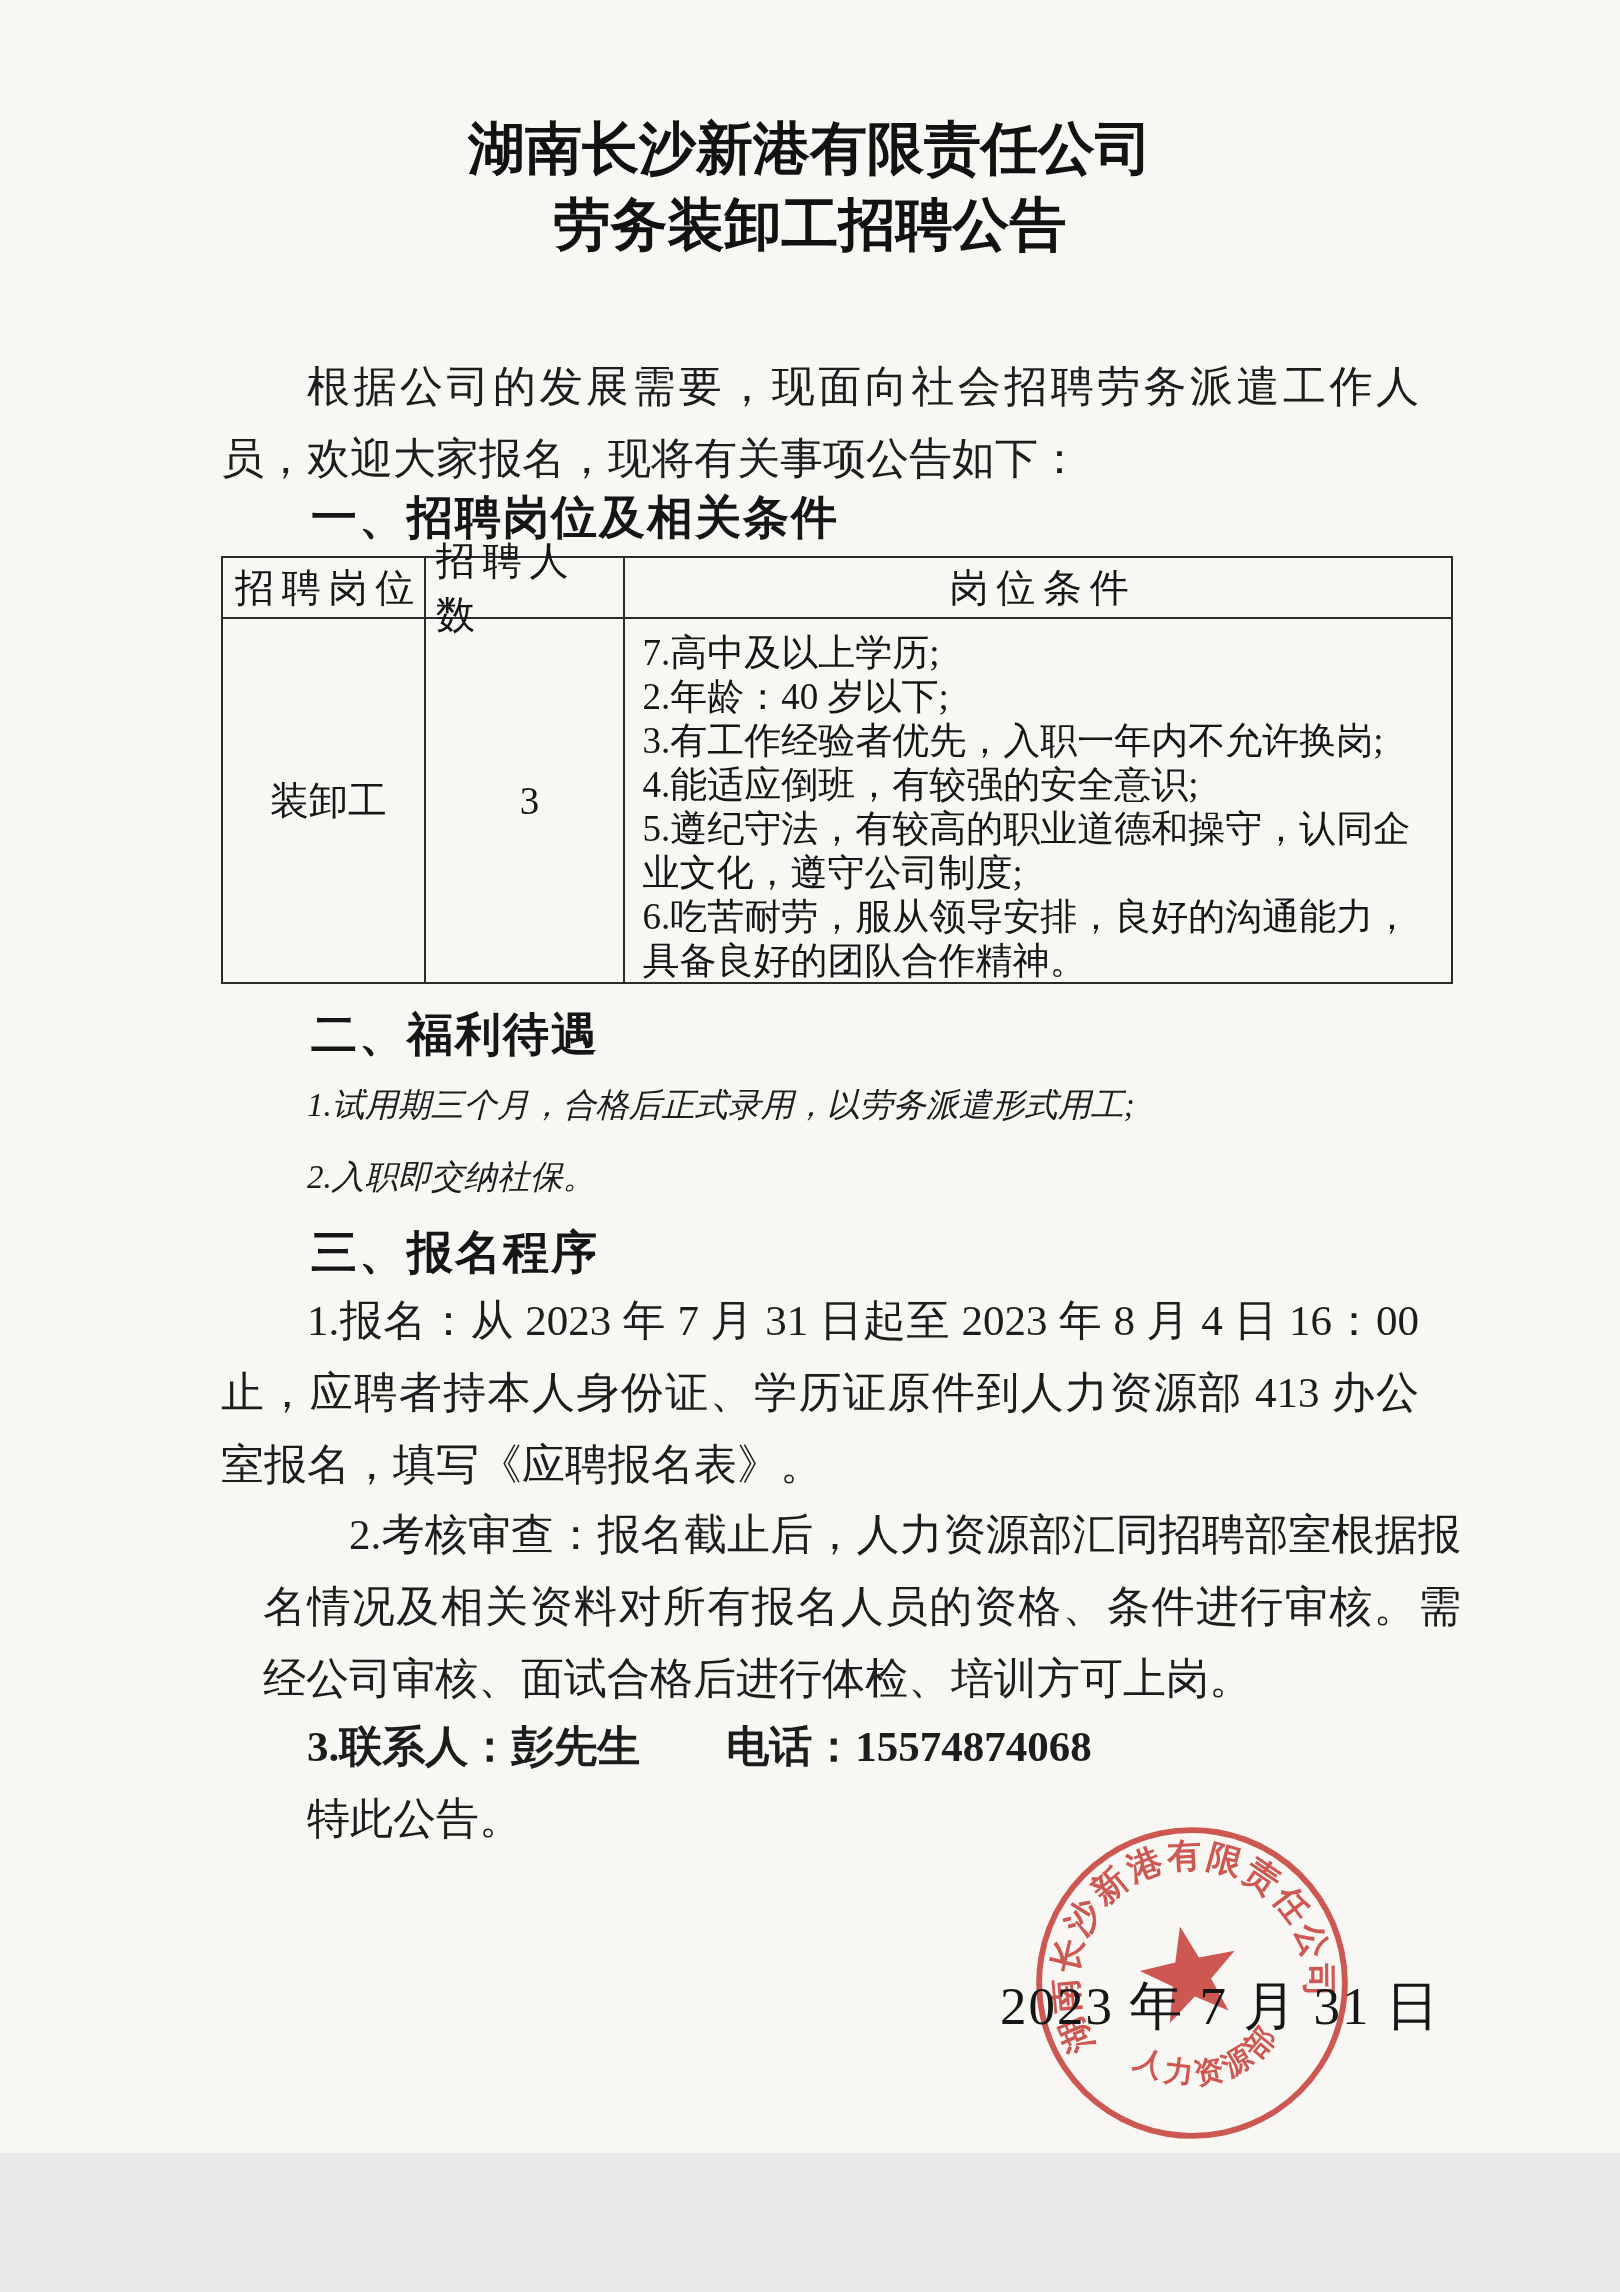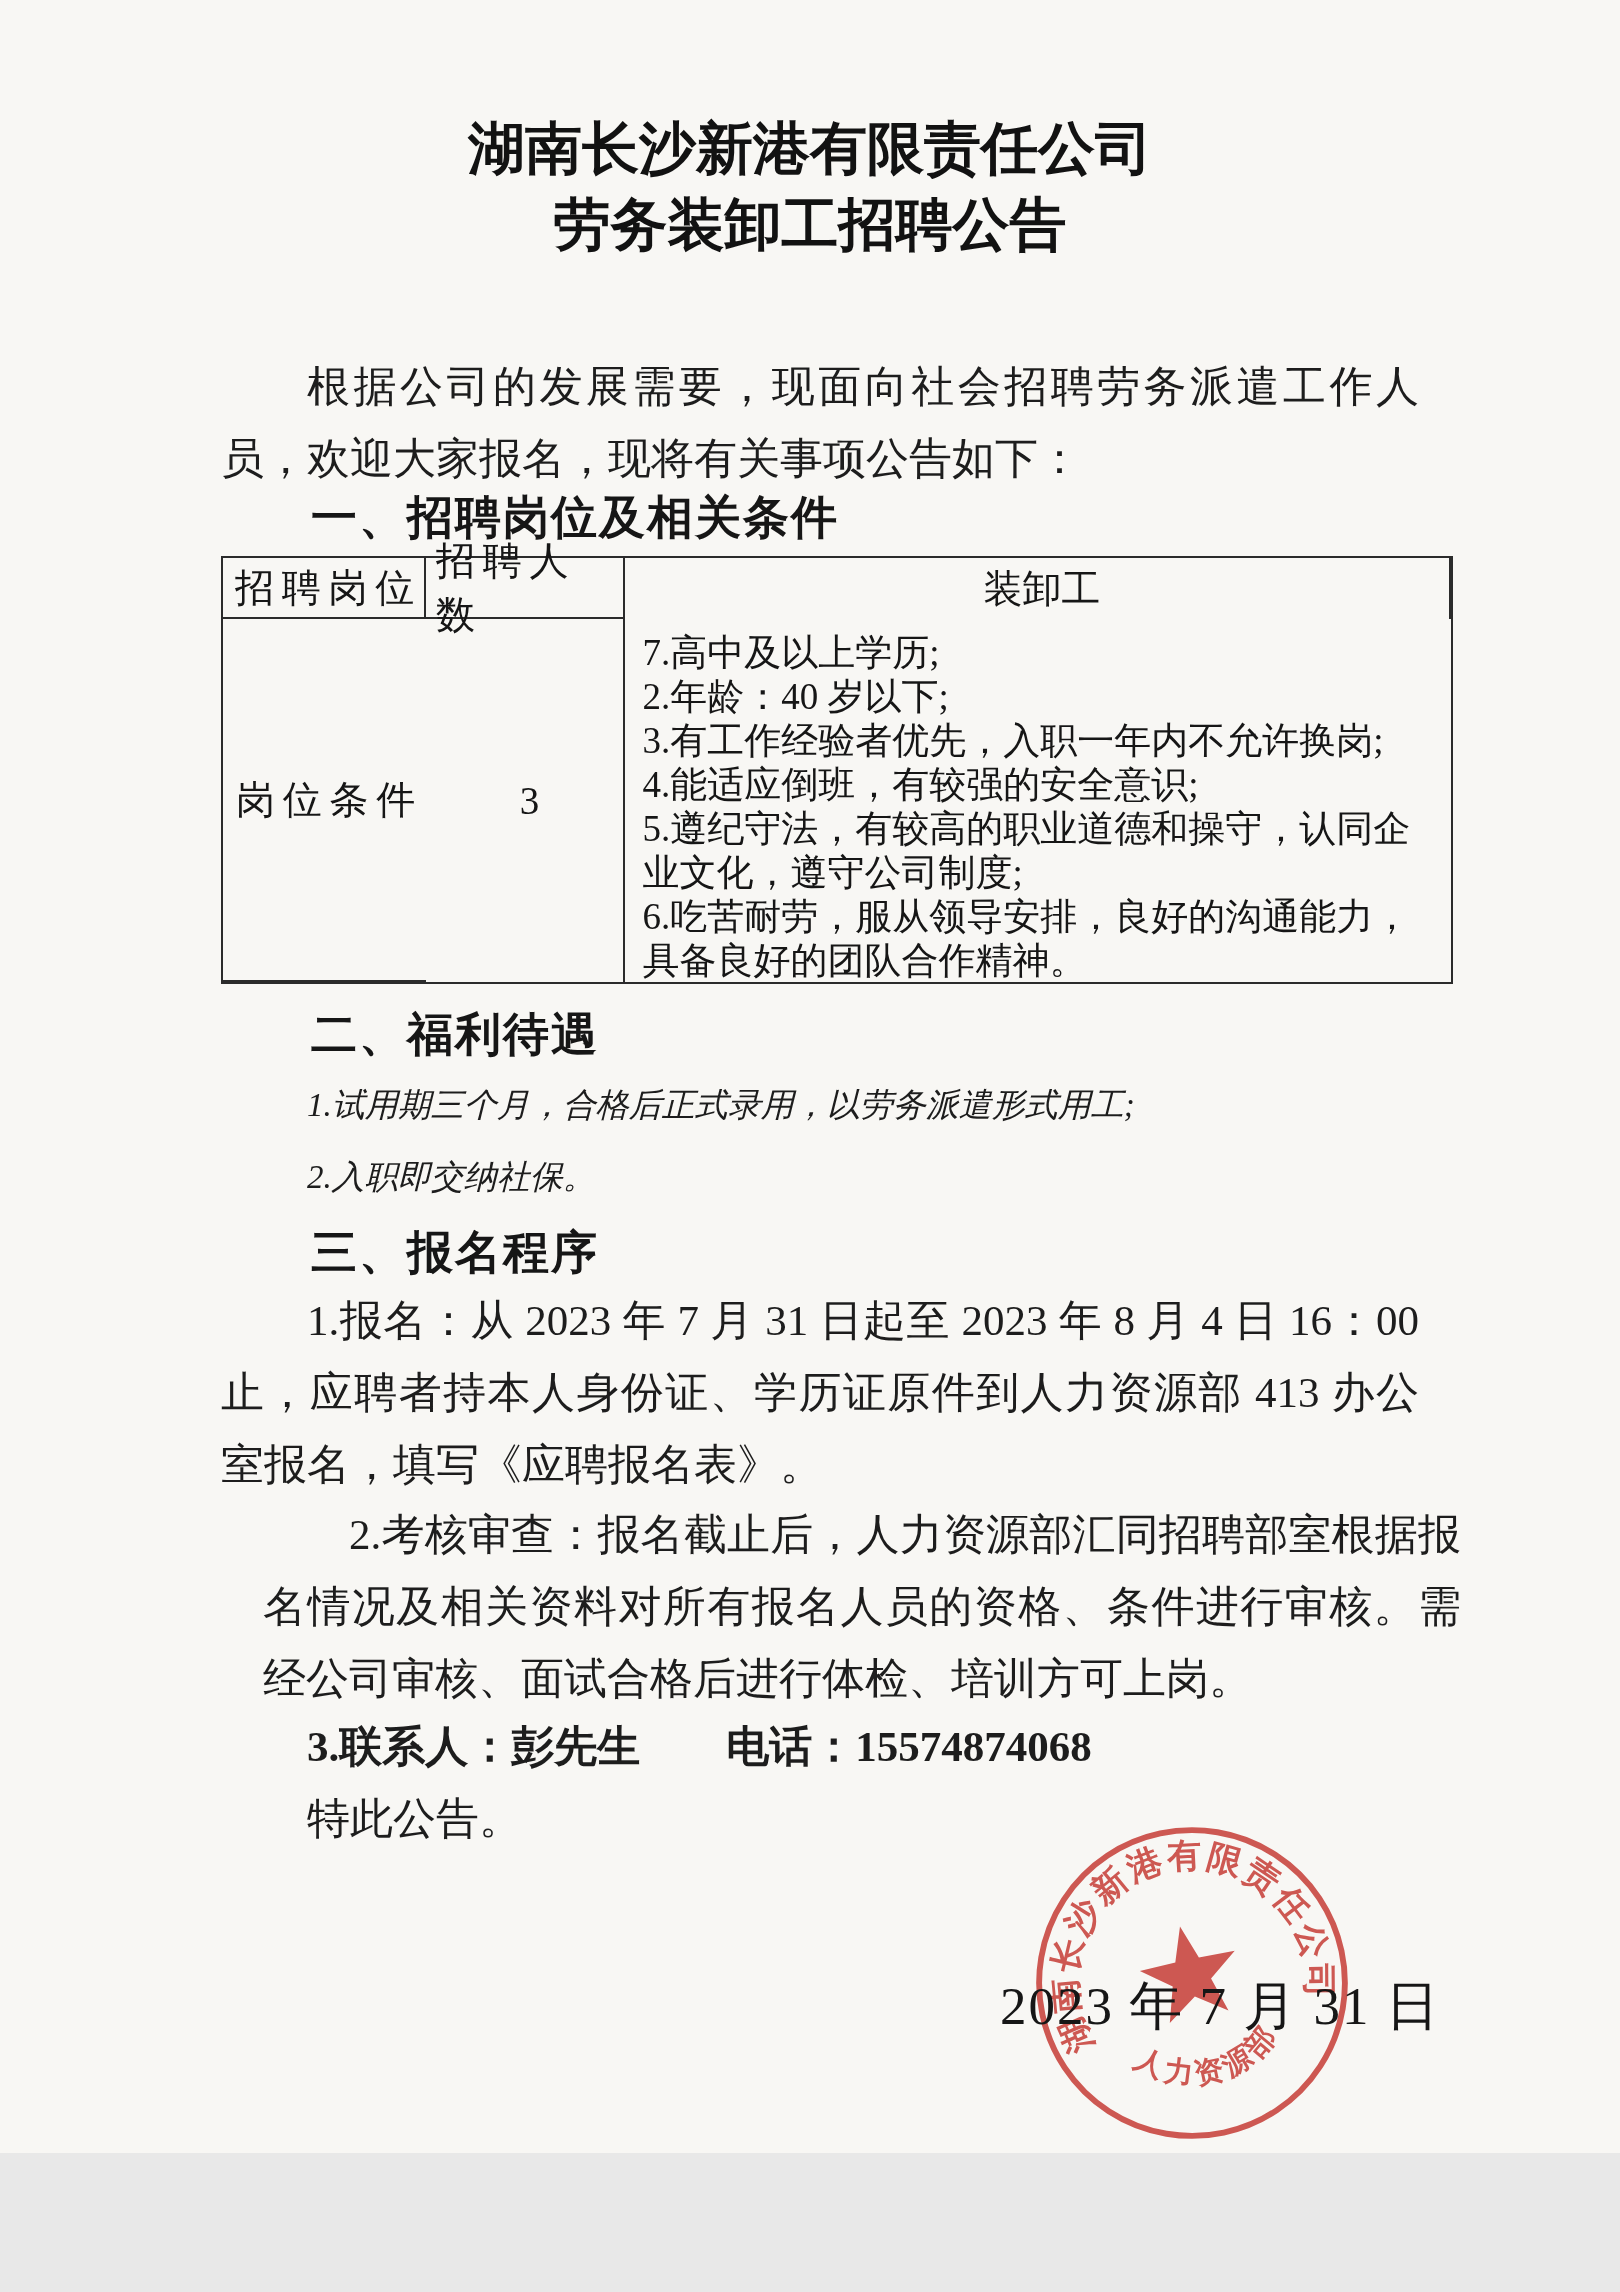--- a/index.html
+++ b/index.html
@@ -98,23 +98,23 @@
 
   <div class="content">
 
     <div class="para intro">根据公司的发展需要，现面向社会招聘劳务派遣工作人员，欢迎大家报名，现将有关事项公告如下：</div>
 
     <div class="sec-heading h1">一、招聘岗位及相关条件</div>
 
     <div class="job-table">
       <div class="jt-cell jt-head">招聘岗位</div>
       <div class="jt-cell jt-head">招聘人数</div>
+      <div class="jt-cell jt-head last">岗位条件</div>
+
       <div class="jt-cell">装卸工</div>
-
-      <div class="jt-cell jt-head last">岗位条件</div>
       <div class="jt-cell">3</div>
       <div class="jt-cell last jt-conditions">
         <div>7.高中及以上学历;</div>
         <div>2.年龄：40 岁以下;</div>
         <div>3.有工作经验者优先，入职一年内不允许换岗;</div>
         <div>4.能适应倒班，有较强的安全意识;</div>
         <div>5.遵纪守法，有较高的职业道德和操守，认同企业文化，遵守公司制度;</div>
         <div>6.吃苦耐劳，服从领导安排，良好的沟通能力，具备良好的团队合作精神。</div>
       </div>
     </div>

